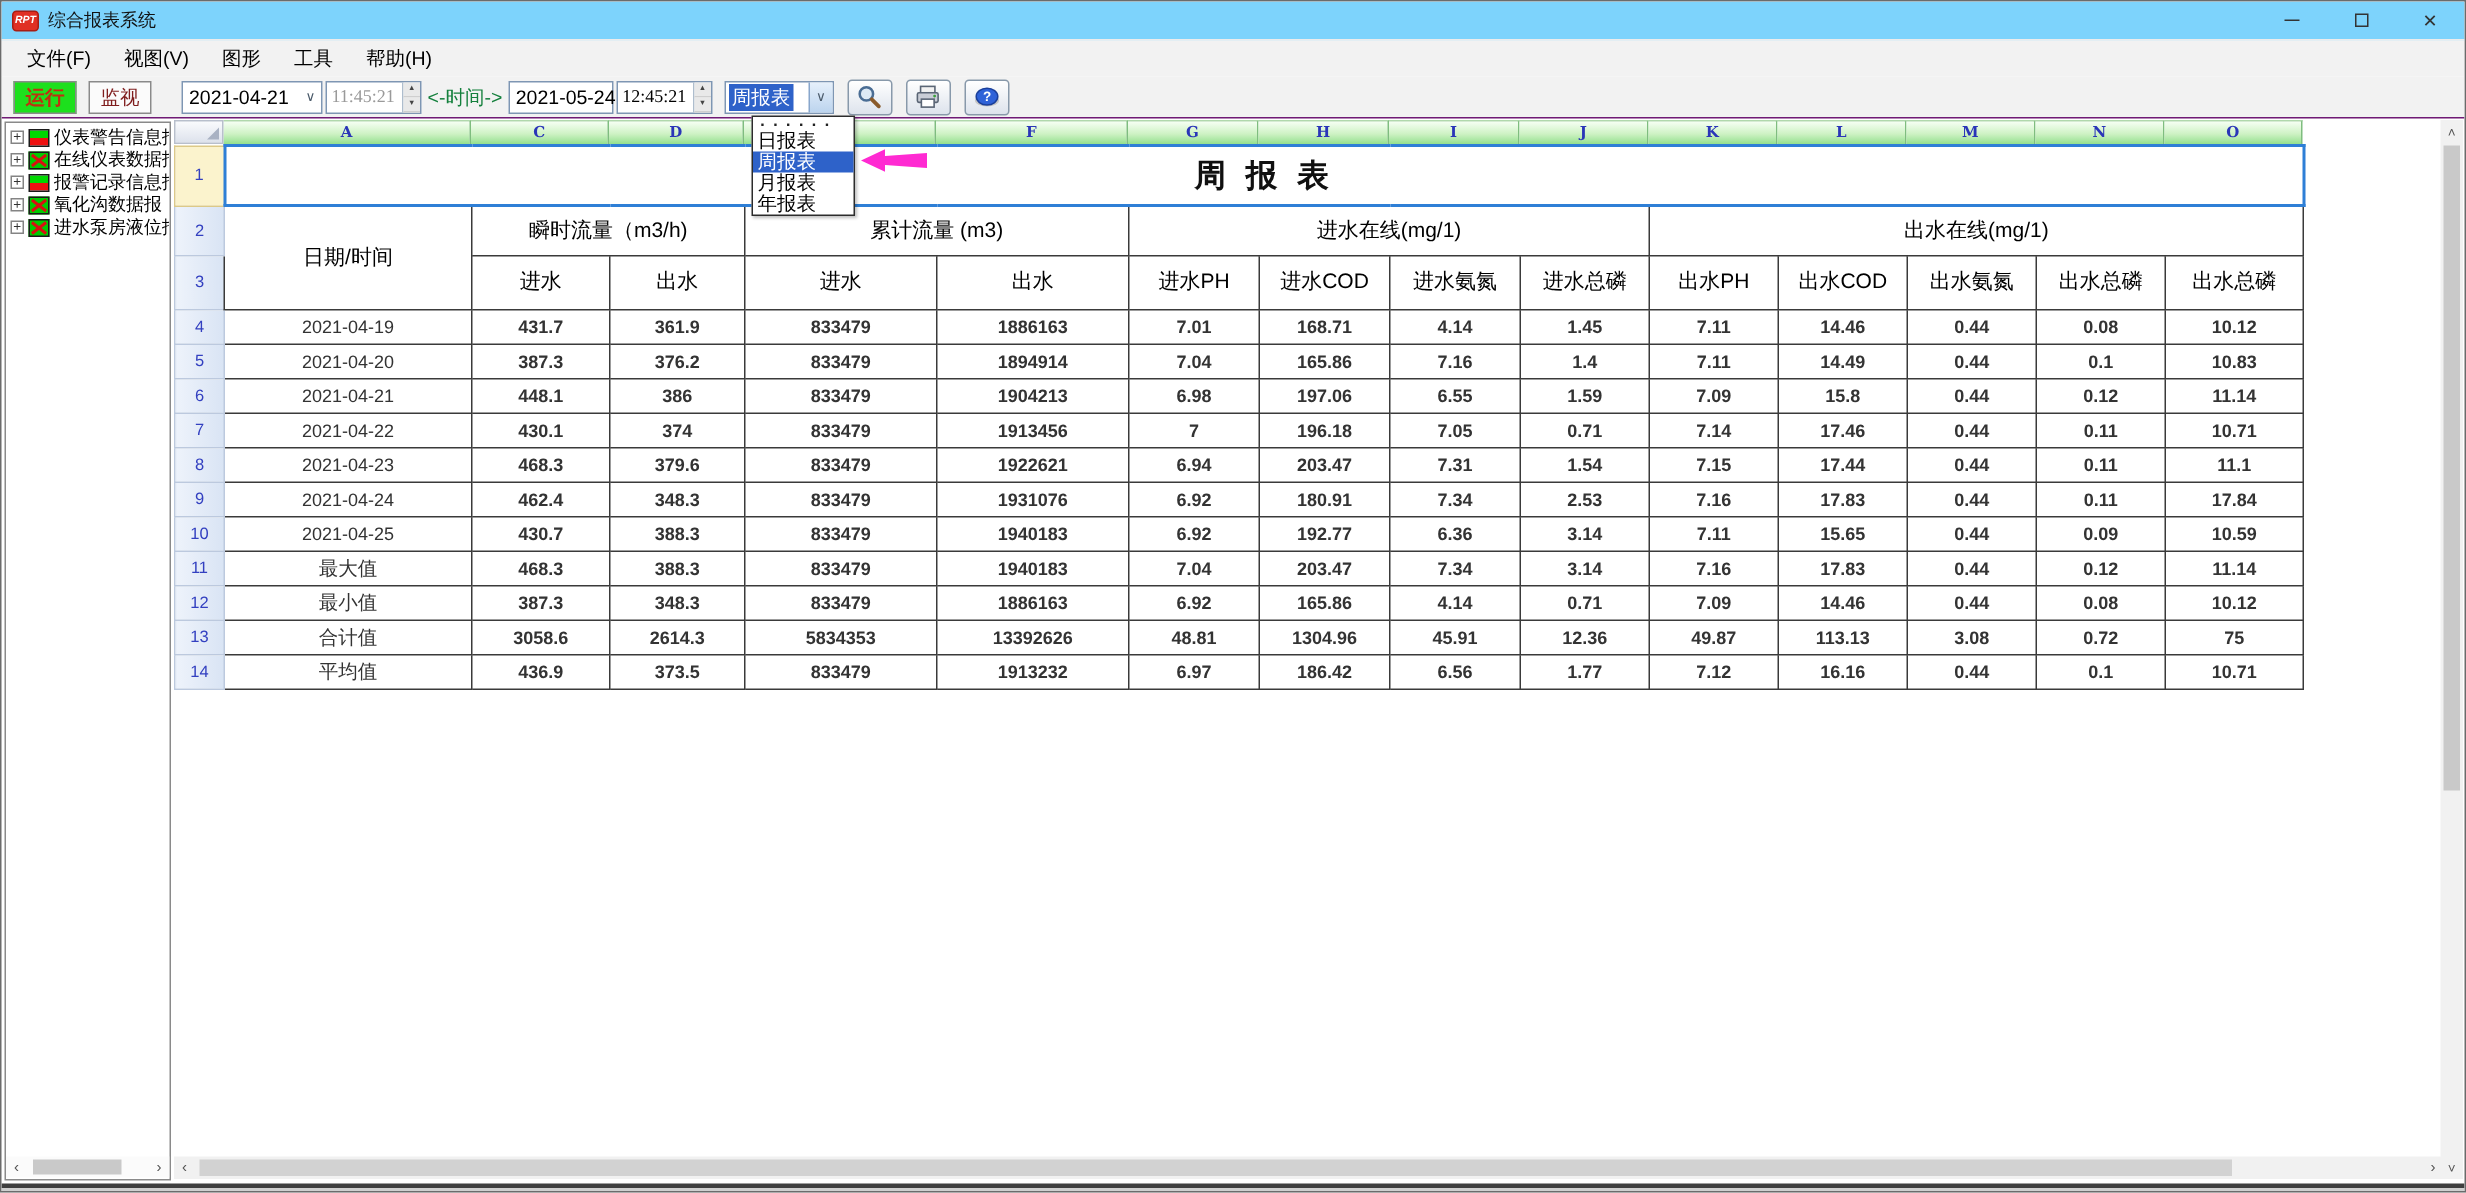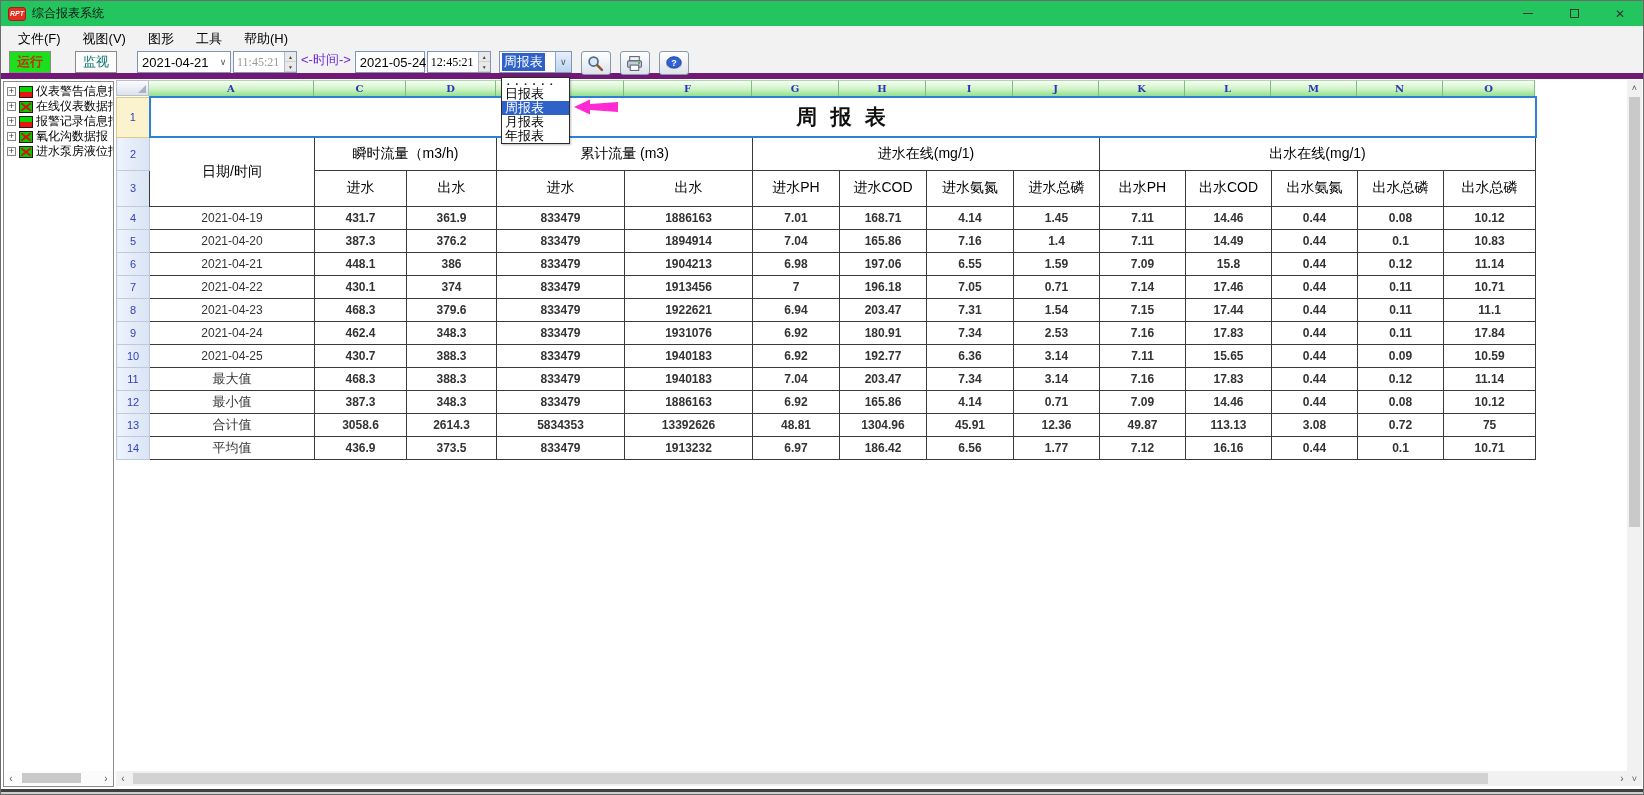--- a/index.html
+++ b/index.html
@@ -1,48 +1,48 @@
 <!DOCTYPE html>
 <html><head>
 <meta charset="utf-8">
 <style>
   *{margin:0;padding:0;box-sizing:border-box}
   body{width:1644px;height:795px;font-family:"Liberation Sans","DejaVu Sans",sans-serif;background:#cfcfcf;overflow:hidden}
   .win{position:relative;width:1644px;height:795px;background:#ffffff;border:1px solid #6b6b6b;overflow:hidden}
 
   
-  .titlebar{position:absolute;left:0;top:0;right:0;height:26px;background:#22c55e;display:flex;align-items:center;border-bottom:1px solid #ececec}
+  .titlebar{position:absolute;left:0;top:0;right:0;height:26px;background:#7dd3fc;display:flex;align-items:center;border-bottom:1px solid #ececec}
   .appicon{width:18px;height:14px;margin-left:7px;background:#e03024;border:1px solid #a81d14;border-radius:3px;color:#fff;font:italic 700 7px "Liberation Sans",sans-serif;display:flex;align-items:center;justify-content:center}
   .wtitle{margin-left:6px;font-size:12px;color:#111}
   .wctrls{margin-left:auto;display:flex;height:26px}
   .wbtn{width:46px;height:26px;display:flex;align-items:center;justify-content:center;color:#333;font-size:12px;cursor:default}
   .minline{display:inline-block;width:10px;height:0;border-top:1px solid #333}
   .maxbox{display:inline-block;width:9px;height:9px;border:1px solid #333}
   .xglyph{font-size:12px;line-height:1}
 
   
   .menubar{position:absolute;left:0;top:26px;right:0;height:24px;background:#f2f2f2;display:flex;align-items:flex-start;padding-left:6px}
   .mitem{font-size:13px;color:#000;padding:0 11px;line-height:24px}
 
   
-  .toolbar{position:absolute;left:0;top:50px;right:0;height:28px;background:#f2f2f2;border-bottom:6px solid #701a75;display:flex;}
+  .toolbar{position:absolute;left:0;top:50px;right:0;height:28px;background:#f2f2f2;border-bottom:1px solid #701a75;display:flex;align-items:center}
   .tbtn{height:22px;display:flex;align-items:center;justify-content:center;border:1px solid #8a8a8a;font-size:13px;padding:0 7px;background:#fbfbfb}
   .runbtn{margin-left:8px;background:#1de01d;color:#c03010;font-weight:700}
-  .monbtn{margin-left:24px;color:#0f766e}
+  .monbtn{margin-left:8px;color:#7f1d1d}
   .combo{height:22px;background:#fff;border:1px solid #7e96b3;display:flex;align-items:center;font-size:13px}
   .combo .ctext{padding:0 4px;white-space:nowrap}
   .combo .carrow{margin-left:auto;width:14px;text-align:center;color:#4a5a6a;font-size:9px}
   .datecombo{width:94px;margin-left:20px}
   .datecombo2{width:70px;margin-left:2px}
   .spinner{height:22px;width:64px;background:#fff;border:1px solid #7e96b3;display:flex;align-items:stretch;font-size:13px;margin-left:2px}
   .spinner .stext{flex:1;display:flex;align-items:center;padding-left:3px;font-family:Liberation Serif, serif;font-size:12px}
   .spinner.disabled .stext{color:#9a9a9a}
   .spinbtns{width:12px;display:flex;flex-direction:column;border-left:1px solid #aebdcd}
   .spinbtns span{flex:1;display:flex;align-items:center;justify-content:center;font-size:5px;color:#444;background:#e9e9e9;border-bottom:1px solid #cfcfcf}
-  .tlabel{margin-left:4px;margin-right:2px;font-size:13px;color:#6d28d9;white-space:nowrap}
+  .tlabel{margin-left:4px;margin-right:2px;font-size:13px;color:#15803d;white-space:nowrap}
   .typecombo{width:73px;margin-left:8px}
   .typecombo .seltext{background:#2e62c9;color:#fff;padding:0 2px;margin-left:2px;font-size:13px;white-space:nowrap}
   .typecombo .carrow{width:16px;background:linear-gradient(#e6f0fb,#bcd4ee);border-left:1px solid #88a6cc;height:100%;display:flex;align-items:center;justify-content:center}
   .iconbtn{width:30px;height:24px;margin-left:9px;border:1px solid #8899aa;border-radius:3px;background:linear-gradient(#ffffff,#dde3ec);display:flex;align-items:center;justify-content:center}
   .iconbtn:first-of-type{margin-left:10px}
 
   
   .sidebar{position:absolute;left:2px;top:80px;width:111px;height:706px;background:#fff;border:1px solid #8a8a8a;overflow:hidden}
   .tree{padding-top:2px}
   .titem{display:flex;align-items:center;height:15px;padding-left:3px;white-space:nowrap;overflow:hidden}

